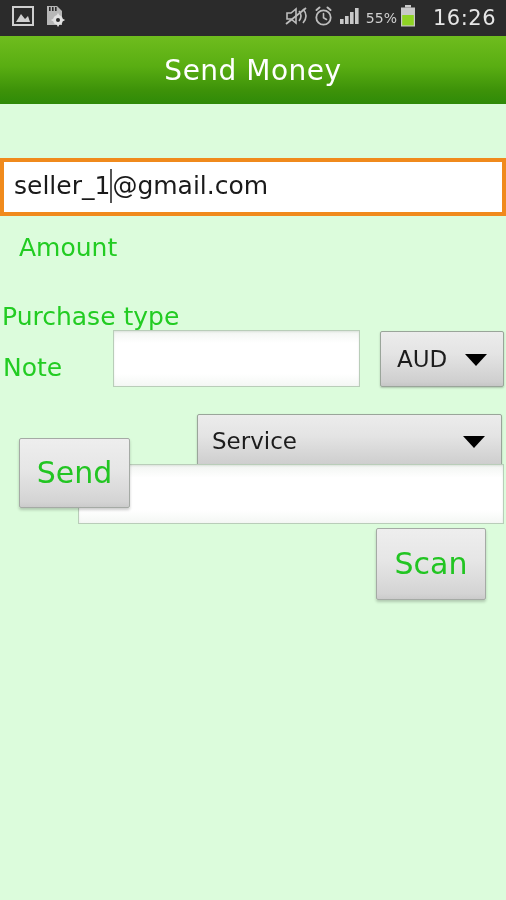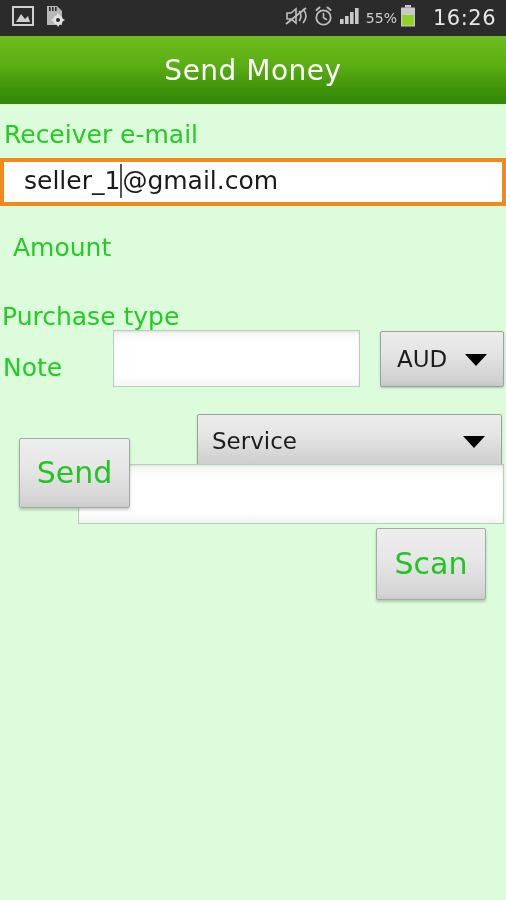--- a/index.html
+++ b/index.html
@@ -96,27 +96,27 @@
   }
 
   
   #email-label {
     position: absolute;
     left: 4px; top: 18px;
   }
   #email-input-wrap {
     position: absolute;
     left: 0px; top: 54px;
-    width: 506px; height: 48px;
+    width: 506px; height: 58px;
     box-sizing: border-box;
     border: 4px solid #f08a1c;
     background: #ffffff;
     display: flex;
     align-items: center;
-    padding-left: 20px;
+    padding-left: 10px;
   }
   #email-value {
     font-size: 25px;
     color: #1a1a1a;
     font-family: "DejaVu Sans", sans-serif;
     line-height: 1;
     white-space: nowrap;
   }
   #text-caret {
     display: inline-block;
@@ -125,21 +125,21 @@
     background: #555;
     vertical-align: middle;
     margin: 0 0px 0 0px;
     position: relative;
     top: -1px;
   }
 
   
   #amount-label {
     position: absolute;
-    left: 13px; top: 131px;
+    left: 19px; top: 131px;
   }
   #amount-input {
     position: absolute;
     left: 113px; top: 226px;
     width: 247px; height: 57px;
   }
   .text-field {
     box-sizing: border-box;
     border: 1px solid #b9cdb9;
     background: linear-gradient(to bottom, #f2f5f2 0%, #ffffff 22%, #ffffff 78%, #f4f7f4 100%);
@@ -299,21 +299,20 @@
     <span id="clock">16:26</span>
   </div>
 </div>
 
 <div id="app-header">
   <span id="app-title">Send Money</span>
 </div>
 
 <div id="content">
 
-  <span class="field-label" id="email-label">Receiver e-mail</span>
   <div id="email-input-wrap">
     <span id="email-value"><span>seller_1</span><span id="text-caret"></span><span>@gmail.com</span></span>
   </div>
 
   <span class="field-label" id="amount-label">Amount</span>
   <div class="text-field" id="amount-input"></div>
 
   <div class="dropdown" id="currency-dropdown">
     <span class="dropdown-value">AUD</span>
     <span class="caret-down" id="currency-caret"></span>

